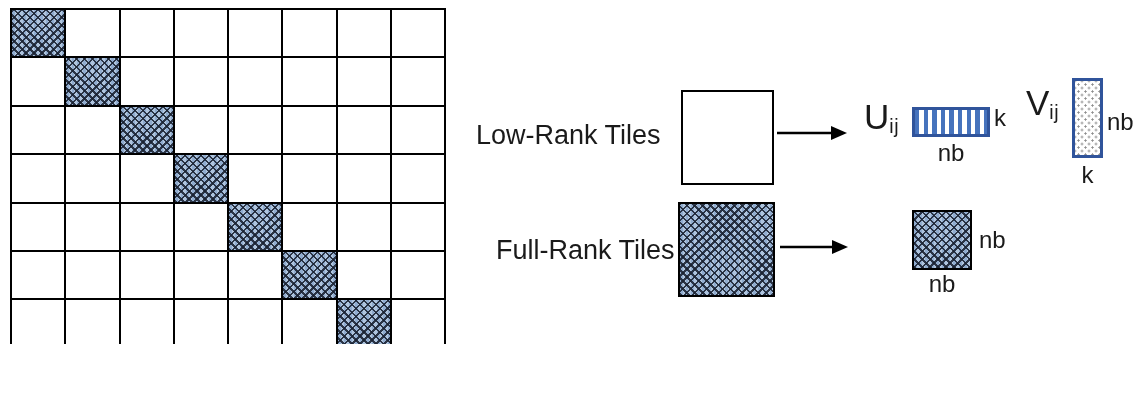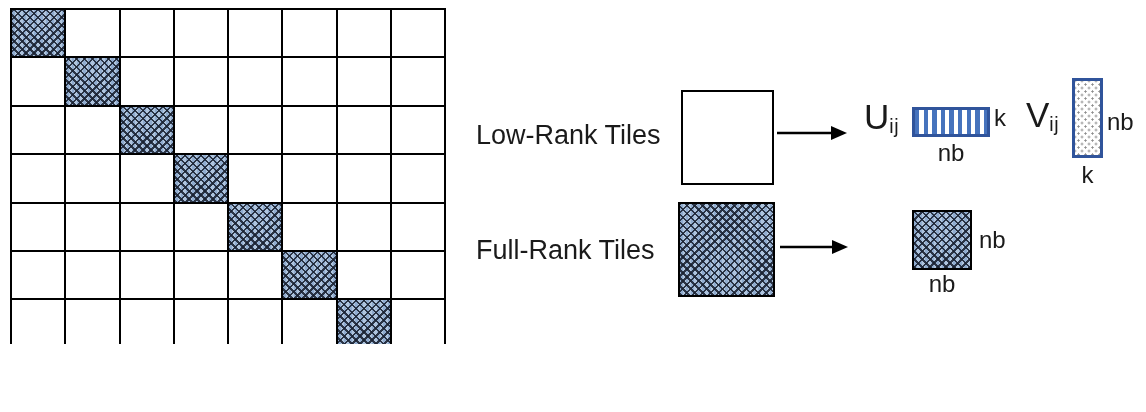--- a/index.html
+++ b/index.html
@@ -51,25 +51,25 @@
     background-image:
       radial-gradient(#8d8d8d 0.9px, rgba(0,0,0,0) 1.3px),
       radial-gradient(#8d8d8d 0.9px, rgba(0,0,0,0) 1.3px);
     background-size:7px 7px;
     background-position:0 0,3.5px 3.5px;
   }
 
   
   .rowlabel{position:absolute;left:476px;width:200px;font-size:27px;line-height:34px;white-space:nowrap;}
   .rowlabel.low{top:118px;}
-  .rowlabel.full{top:233px;}
+  .rowlabel.full{top:233px;margin-left:20px;}
   .sym{position:absolute;font-size:35px;line-height:34px;}
   .sym sub{font-size:0.56em;vertical-align:-0.22em;letter-spacing:0.5px;}
   .usym{left:864px;top:100px;}
-  .vsym{left:1026px;top:98px;}
+  .vsym{left:1026px;top:86px;}
   .dim{position:absolute;font-size:24px;line-height:28px;white-space:nowrap;}
   .ku{left:994px;top:104px;}
   .nbu{left:912px;top:139px;width:78px;text-align:center;}
   .nbv{left:1107px;top:108px;}
   .kv{left:1072px;top:161px;width:31px;text-align:center;}
   .nbr{left:979px;top:226px;}
   .nbb{left:912px;top:270px;width:60px;text-align:center;}
 
   .arrow{position:absolute;}
   .arrow1{left:777px;top:123px;}

